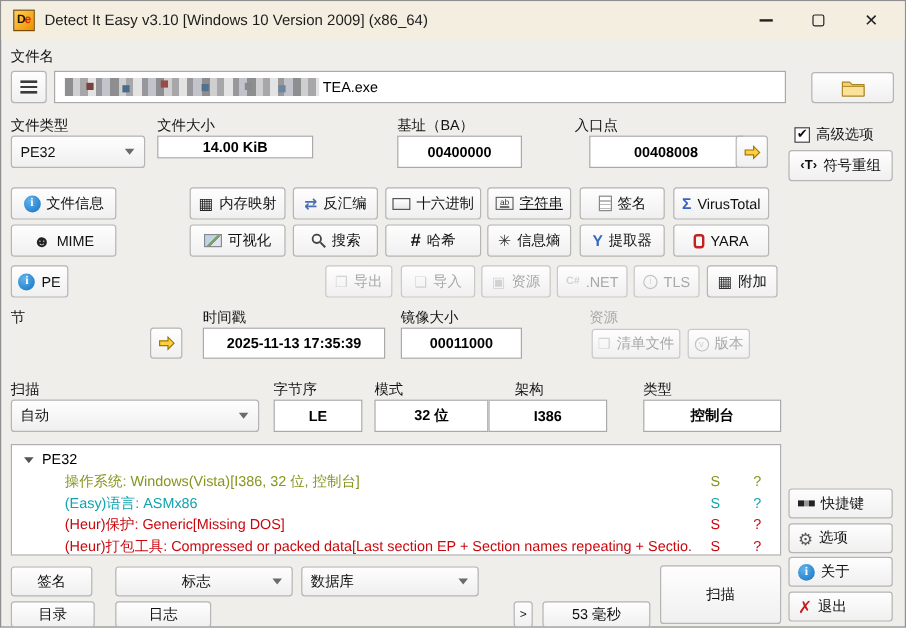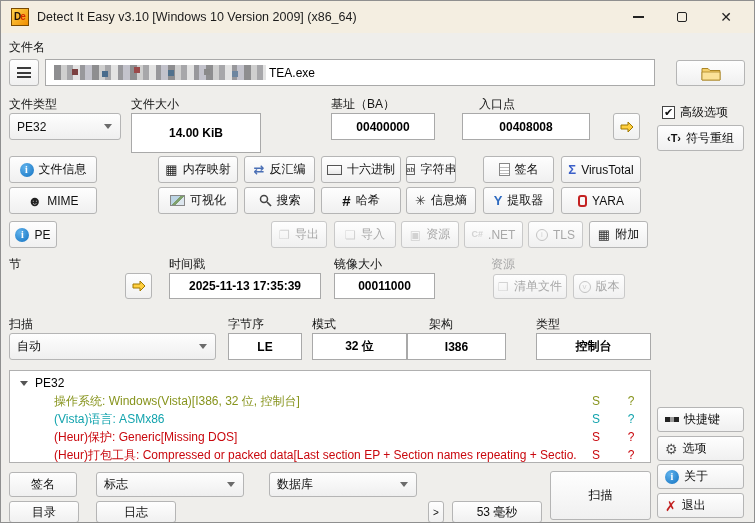--- a/index.html
+++ b/index.html
@@ -95,23 +95,23 @@
 
   <div class="lbl" style="left:8px;top:95px;">文件类型</div>
   <div class="lbl" style="left:130px;top:95px;">文件大小</div>
   <div class="lbl" style="left:330px;top:95px;">基址（BA）</div>
   <div class="lbl" style="left:478px;top:95px;">入口点</div>
 
   <div class="combo" style="left:8px;top:112px;width:112px;height:27px;">
       <span>PE32</span>
       <span class="arr"></span>
     </div>
-  <div class="fld" style="left:130px;top:112px;width:130px;height:40px;">14.00 KiB</div>
+  <div class="fld" style="left:130px;top:112px;width:130px;height:19px;">14.00 KiB</div>
   <div class="fld" style="left:330px;top:112px;width:104px;height:27px;">00400000</div>
-  <div class="fld" style="left:461px;top:112px;width:128px;height:27px;text-align:right;">00408008</div>
+  <div class="fld" style="left:490px;top:112px;width:128px;height:27px;text-align:right;">00408008</div>
   <div class="btn" style="left:612px;top:112px;width:27px;height:27px;">
     <svg width="16" height="14" viewBox="0 0 16 14">
         <path d="M2 5 h7 V2 l5 5 -5 5 V9 H2 z" fill="#ffcf3f" stroke="#a07800" stroke-width="1"></path>
       </svg>
   </div>
 
   <div class="chk" style="left:661px;top:103px;">
     <span class="box">✔</span>
     <span>高级选项</span>
   </div>
@@ -129,21 +129,21 @@
       <span>内存映射</span>
     </div>
   <div class="btn" style="left:243px;top:155px;width:71px;height:27px;">
       <span class="ic" style="font-size:13px;color:#4a6fb5;font-weight:bold;">⇄</span>
       <span>反汇编</span>
     </div>
   <div class="btn" style="left:320px;top:155px;width:80px;height:27px;">
       <span class="ic hexic"></span>
       <span>十六进制</span>
     </div>
-  <div class="btn" style="left:405px;top:155px;width:50px;height:27px;">
+  <div class="btn" style="left:405px;top:155px;width:70px;height:27px;text-decoration:underline;">
       <span class="ic abic">ab</span>
       <span>字符串</span>
     </div>
   <div class="btn" style="left:482px;top:155px;width:71px;height:27px;">
       <span class="ic docic"></span>
       <span>签名</span>
     </div>
   <div class="btn" style="left:560px;top:155px;width:80px;height:27px;">
       <span class="ic" style="color:#3a5fc8;font-weight:bold;font-size:13px;">Σ</span>
       <span>VirusTotal</span>
@@ -252,46 +252,46 @@
       <span class="txt" style="font-weight:normal;color:#000;">PE32</span>
     </div>
     <div class="res-row" style="color: rgb(135, 148, 29);">
       <span class="indent"></span>
       <span class="txt">操作系统: Windows(Vista)[I386, 32 位, 控制台]</span>
       <span class="s">S</span>
       <span class="q">?</span>
     </div>
     <div class="res-row" style="color: rgb(18, 163, 173);">
       <span class="indent"></span>
-      <span class="txt">(Vista)语言: ASMx86</span>
+      <span class="txt">(Easy)语言: ASMx86</span>
       <span class="s">S</span>
       <span class="q">?</span>
     </div>
     <div class="res-row" style="color: rgb(201, 8, 14);">
       <span class="indent"></span>
       <span class="txt">(Heur)保护: Generic[Missing DOS]</span>
       <span class="s">S</span>
       <span class="q">?</span>
     </div>
     <div class="res-row" style="color: rgb(201, 8, 14);">
       <span class="indent"></span>
       <span class="txt">(Heur)打包工具: Compressed or packed data[Last section EP + Section names repeating + Sectio...</span>
       <span class="s">S</span>
       <span class="q">?</span>
     </div>
   </div>
 
   <div class="btn" style="left:8px;top:471px;width:68px;height:25px;">
       <span>签名</span>
     </div>
-  <div class="combo" style="left:95px;top:471px;width:148px;height:25px;">
+  <div class="combo" style="left:95px;top:471px;width:148px;height:25px;justify-content:center;">
       <span>标志</span>
       <span class="arr"></span>
     </div>
-  <div class="combo" style="left:268px;top:471px;width:148px;height:25px;align-items:center;">
+  <div class="combo" style="left:250px;top:471px;width:148px;height:25px;align-items:center;">
       <span>数据库</span>
       <span class="arr"></span>
     </div>
 
   <div class="btn" style="left:8px;top:500px;width:70px;height:22px;">
       <span>目录</span>
     </div>
   <div class="btn" style="left:95px;top:500px;width:80px;height:22px;">
       <span>日志</span>
     </div>

